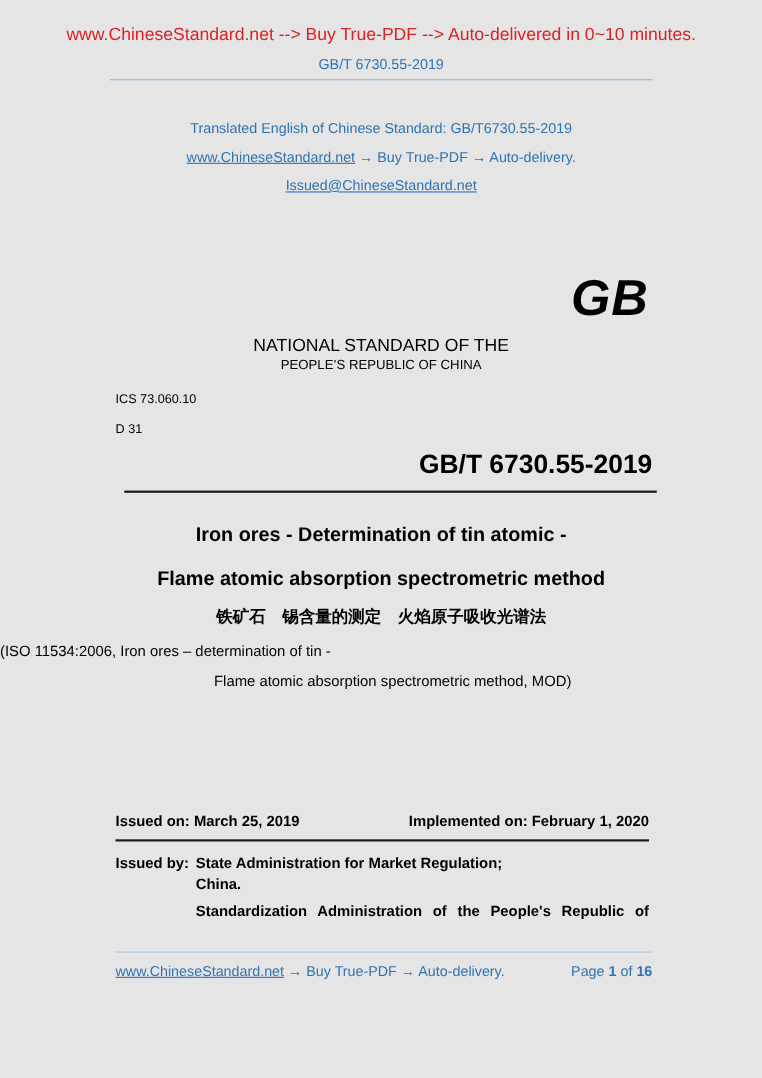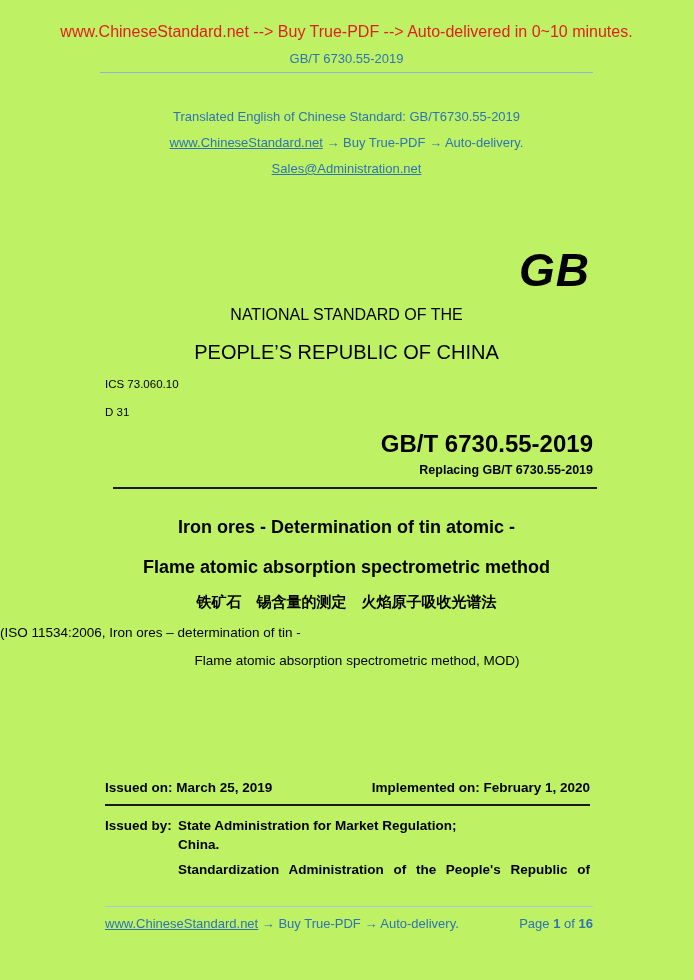--- a/index.html
+++ b/index.html
@@ -1,18 +1,18 @@
 <!DOCTYPE html>
 <html><head>
 <meta charset="utf-8">
 <style>
   html, body { margin: 0; padding: 0; background: #ffffff; }
   .page {
     width: 693px; height: 980px;
-    background: #bef264;
+    background: #e5e5e5;
     font-family: "Liberation Sans", "DejaVu Sans", sans-serif;
     color: #000000;
     overflow: hidden;
     position: relative;
   }
   .banner {
     padding-top: 23px;
     text-align: center;
     color: #e02020;
     font-size: 16px;
@@ -38,21 +38,21 @@
   .gb-logo {
     margin: 68px 103px 0 0;
     text-align: right;
     font-size: 46px;
     font-weight: bold;
     line-height: 40px;
     letter-spacing: 1px;
     font-style: italic;
   }
   .nat-line1 { margin-top: 16px; text-align: center; font-size: 16px; line-height: 17px; }
-  .nat-line2 { margin-top: 21px; text-align: center; font-size: 20px; line-height: 17px; }
+  .nat-line2 { text-align: center; font-size: 12px; line-height: 17px; }
   .ics    { margin: 17px 0 0 105px; font-size: 11.5px; line-height: 12px; }
   .dclass { margin: 16px 0 0 105px; font-size: 11.5px; line-height: 12px; }
   .stdnum {
     margin: 12px 100px 0 0;
     text-align: right;
     font-size: 24px;
     font-weight: bold;
     line-height: 27px;
   }
   .replacing {
@@ -112,33 +112,32 @@
 
   <div class="banner">www.ChineseStandard.net --&gt; Buy True-PDF --&gt; Auto-delivered in 0~10 minutes.</div>
 
   <div class="doc-num-top">GB/T 6730.55-2019</div>
 
   <div class="rule thin"></div>
 
   <div class="translated">
     <div class="t-line">Translated English of Chinese Standard: GB/T6730.55-2019</div>
     <div class="t-line"><span class="link">www.ChineseStandard.net</span><span> → Buy True-PDF → Auto-delivery.</span></div>
-    <div class="t-line"><span class="link">Sales@Administration.net</span></div>
+    <div class="t-line"><span class="link">Issued@ChineseStandard.net</span></div>
   </div>
 
   <div class="gb-logo">GB</div>
 
   <div class="nat-line1">NATIONAL STANDARD OF THE</div>
   <div class="nat-line2">PEOPLE’S REPUBLIC OF CHINA</div>
 
   <div class="ics">ICS 73.060.10</div>
   <div class="dclass">D 31</div>
 
   <div class="stdnum">GB/T 6730.55-2019</div>
-  <div class="replacing">Replacing GB/T 6730.55-2019</div>
 
   <div class="rule thick"></div>
 
   <div class="title-en1">Iron ores - Determination of tin atomic -</div>
   <div class="title-en2">Flame atomic absorption spectrometric method</div>
   <div class="title-zh">铁矿石　锡含量的测定　火焰原子吸收光谱法</div>
   <div class="iso-line1">(ISO 11534:2006, Iron ores – determination of tin -</div>
   <div class="iso-line2">Flame atomic absorption spectrometric method, MOD)</div>
 
   <div class="dates-row">

